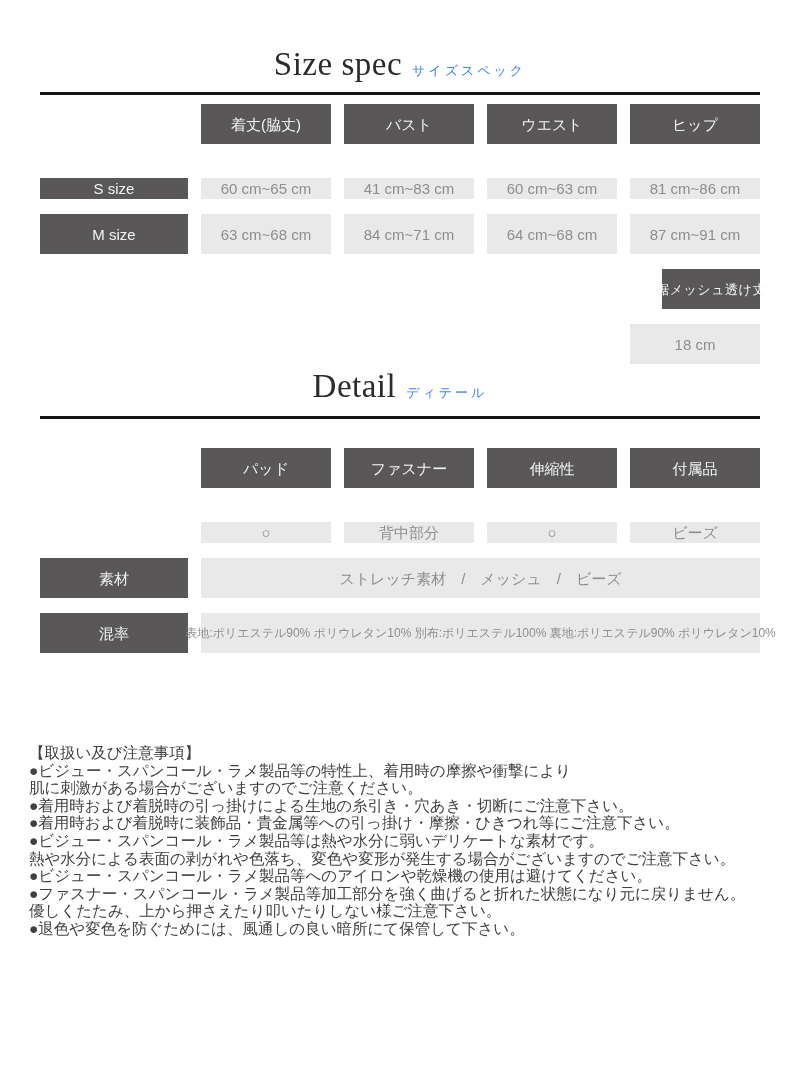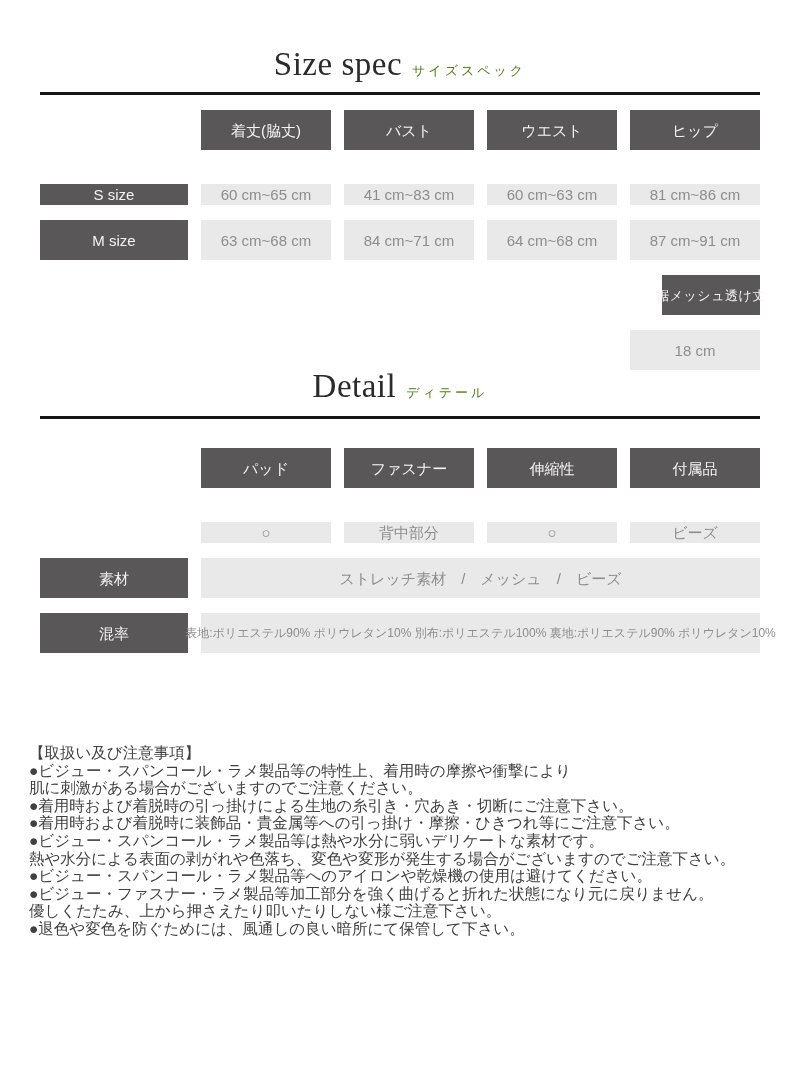--- a/index.html
+++ b/index.html
@@ -26,42 +26,42 @@
   }
   .title-en {
     font-family: "Liberation Serif", "DejaVu Serif", serif;
     font-size: 33px;
     font-weight: 400;
     color: #2b2b2b;
     letter-spacing: 0.5px;
   }
   .title-ja {
     font-size: 13px;
-    color: #4d7c0f;
+    color: #3b82f6;
     letter-spacing: 3px;
     margin-left: 10px;
   }
   .rule {
     position: absolute;
     left: 40px;
     width: 720px;
     height: 3px;
     background: #161616;
   }
 
   
   .spec-grid {
     position: absolute;
     left: 40px;
     display: grid;
     grid-template-columns: 148px 130px 130px 130px 130px;
     column-gap: 13px;
     row-gap: 15px;
   }
-  .size-grid   { top: 110px; grid-template-rows: repeat(5, 40px); }
+  .size-grid   { top: 104px; grid-template-rows: repeat(5, 40px); }
   .detail-grid { top: 448px; grid-template-rows: repeat(4, 40px); }
 
   .cell {
     display: flex;
     align-items: center;
     justify-content: center;
     font-size: 15px;
     line-height: 1;
     white-space: nowrap;
   }
@@ -151,18 +151,18 @@
 
   <div class="notes">
     <div>【取扱い及び注意事項】</div>
     <div>●ビジュー・スパンコール・ラメ製品等の特性上、着用時の摩擦や衝撃により</div>
     <div>肌に刺激がある場合がございますのでご注意ください。</div>
     <div>●着用時および着脱時の引っ掛けによる生地の糸引き・穴あき・切断にご注意下さい。</div>
     <div>●着用時および着脱時に装飾品・貴金属等への引っ掛け・摩擦・ひきつれ等にご注意下さい。</div>
     <div>●ビジュー・スパンコール・ラメ製品等は熱や水分に弱いデリケートな素材です。</div>
     <div>熱や水分による表面の剥がれや色落ち、変色や変形が発生する場合がございますのでご注意下さい。</div>
     <div>●ビジュー・スパンコール・ラメ製品等へのアイロンや乾燥機の使用は避けてください。</div>
-    <div>●ビジュー・ファスナー・ラメ製品等加工部分を強く曲げると折れた状態になり元に戻りません。</div>
+    <div>●ファスナー・スパンコール・ラメ製品等加工部分を強く曲げると折れた状態になり元に戻りません。</div>
     <div>優しくたたみ、上から押さえたり叩いたりしない様ご注意下さい。</div>
     <div>●退色や変色を防ぐためには、風通しの良い暗所にて保管して下さい。</div>
   </div>
 
 </div>
 
 </body></html>

